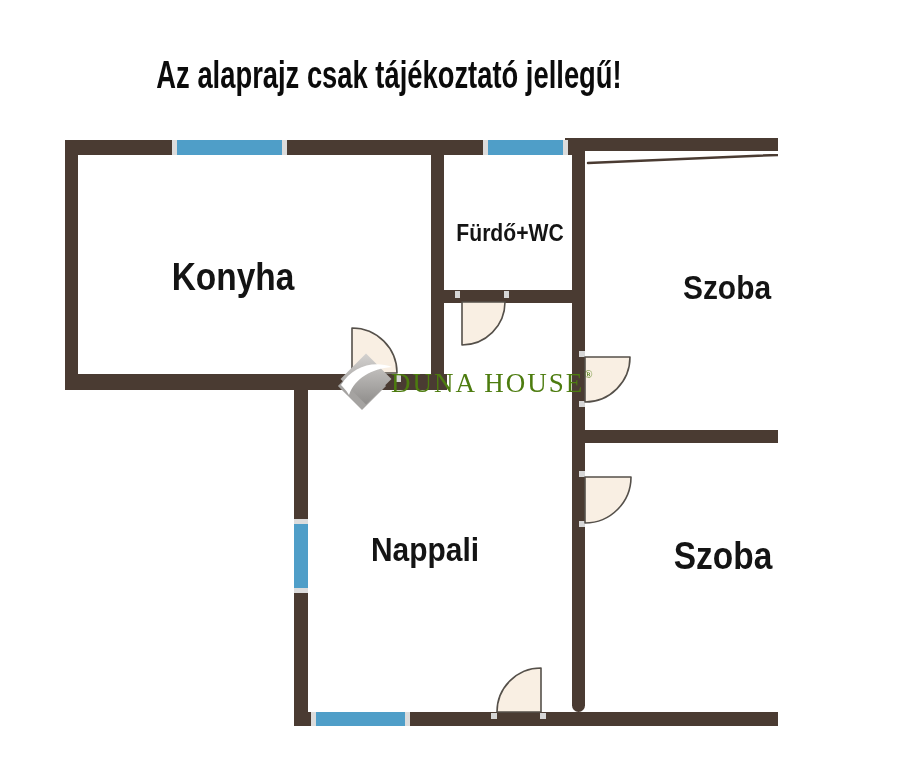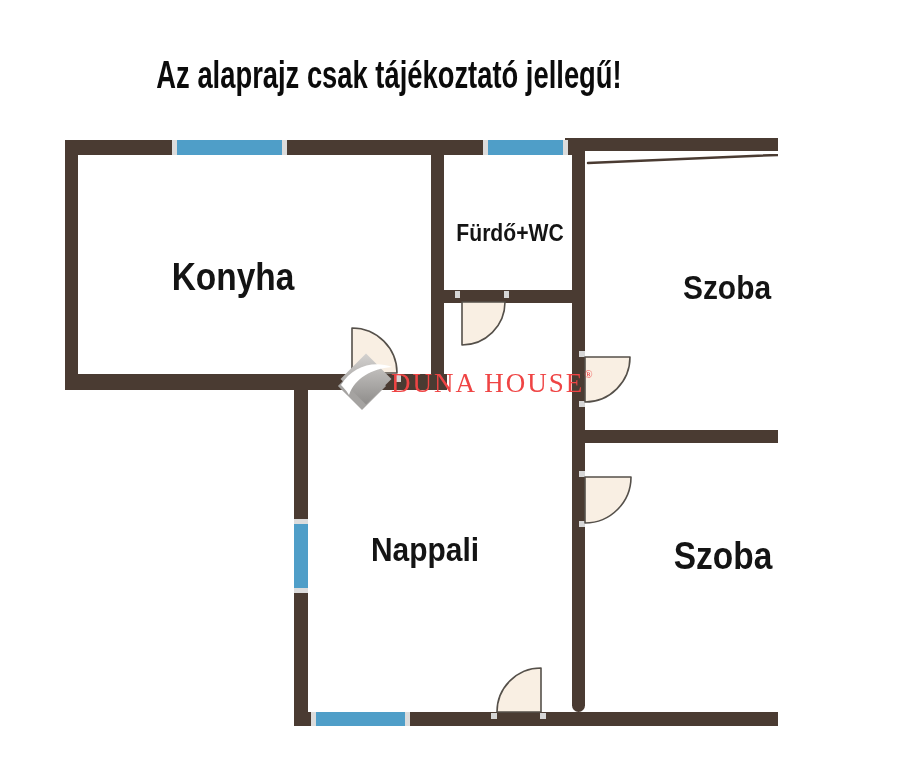--- a/index.html
+++ b/index.html
@@ -22,21 +22,21 @@
   }
   .lbl-konyha{font-size:38px;}
   .lbl-furdo{font-size:24px;}
   .lbl-szoba-top{font-size:34px;}
   .lbl-nappali{font-size:34px;}
   .lbl-szoba-bottom{font-size:38px;}
   .overlay{position:absolute;left:0;top:0;width:917px;height:768px;pointer-events:none;}
   .wm-text{
     position:absolute;left:391px;top:368px;
     font-family:"Liberation Serif",serif;font-size:27px;letter-spacing:2px;
-    color:#ef4444;white-space:nowrap;
+    color:#4d7c0f;white-space:nowrap;
   }
   .wm-reg{font-size:11px;vertical-align:14px;letter-spacing:0;}
 </style>
 </head>
 <body>
 
 <div class="canvas">
 
   <div class="title">Az alaprajz csak tájékoztató jellegű!</div>
 

